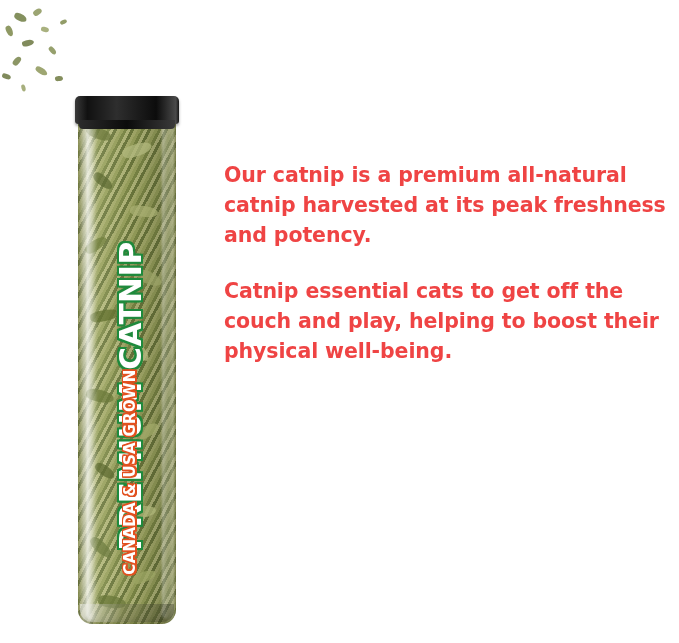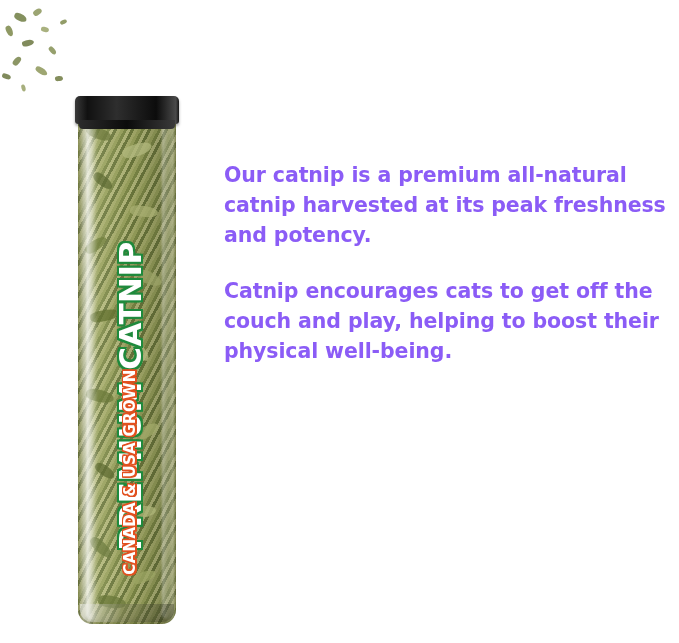--- a/index.html
+++ b/index.html
@@ -183,21 +183,21 @@
     position: absolute;
     left: 224px;
     top: 160px;
     width: 450px;
   }
   .para {
     font-family: "DejaVu Sans", sans-serif;
     font-weight: 700;
     font-size: 20.5px;
     line-height: 30px;
-    color: #8b5cf6;
+    color: #ef4444;
     margin: 0 0 26px 0;
     letter-spacing: -0.1px;
   }
   .para:last-child { margin-bottom: 0; }
 </style>
 </head>
 <body>
 
 <div id="stage">
 
@@ -243,16 +243,16 @@
       <div id="tube-cap"></div>
       <div id="tube-cap-lip"></div>
 
       <div id="label-main">PREMIUM CATNIP</div>
       <div id="label-sub">CANADA &amp; USA GROWN</div>
     </div>
   </div>
 
   <div id="copy">
     <p class="para">Our catnip is a premium all-natural catnip harvested at its peak freshness and potency.</p>
-    <p class="para">Catnip encourages cats to get off the couch and play, helping to boost their physical well-being.</p>
+    <p class="para">Catnip essential cats to get off the couch and play, helping to boost their physical well-being.</p>
   </div>
 
 </div>
 
 </body></html>

